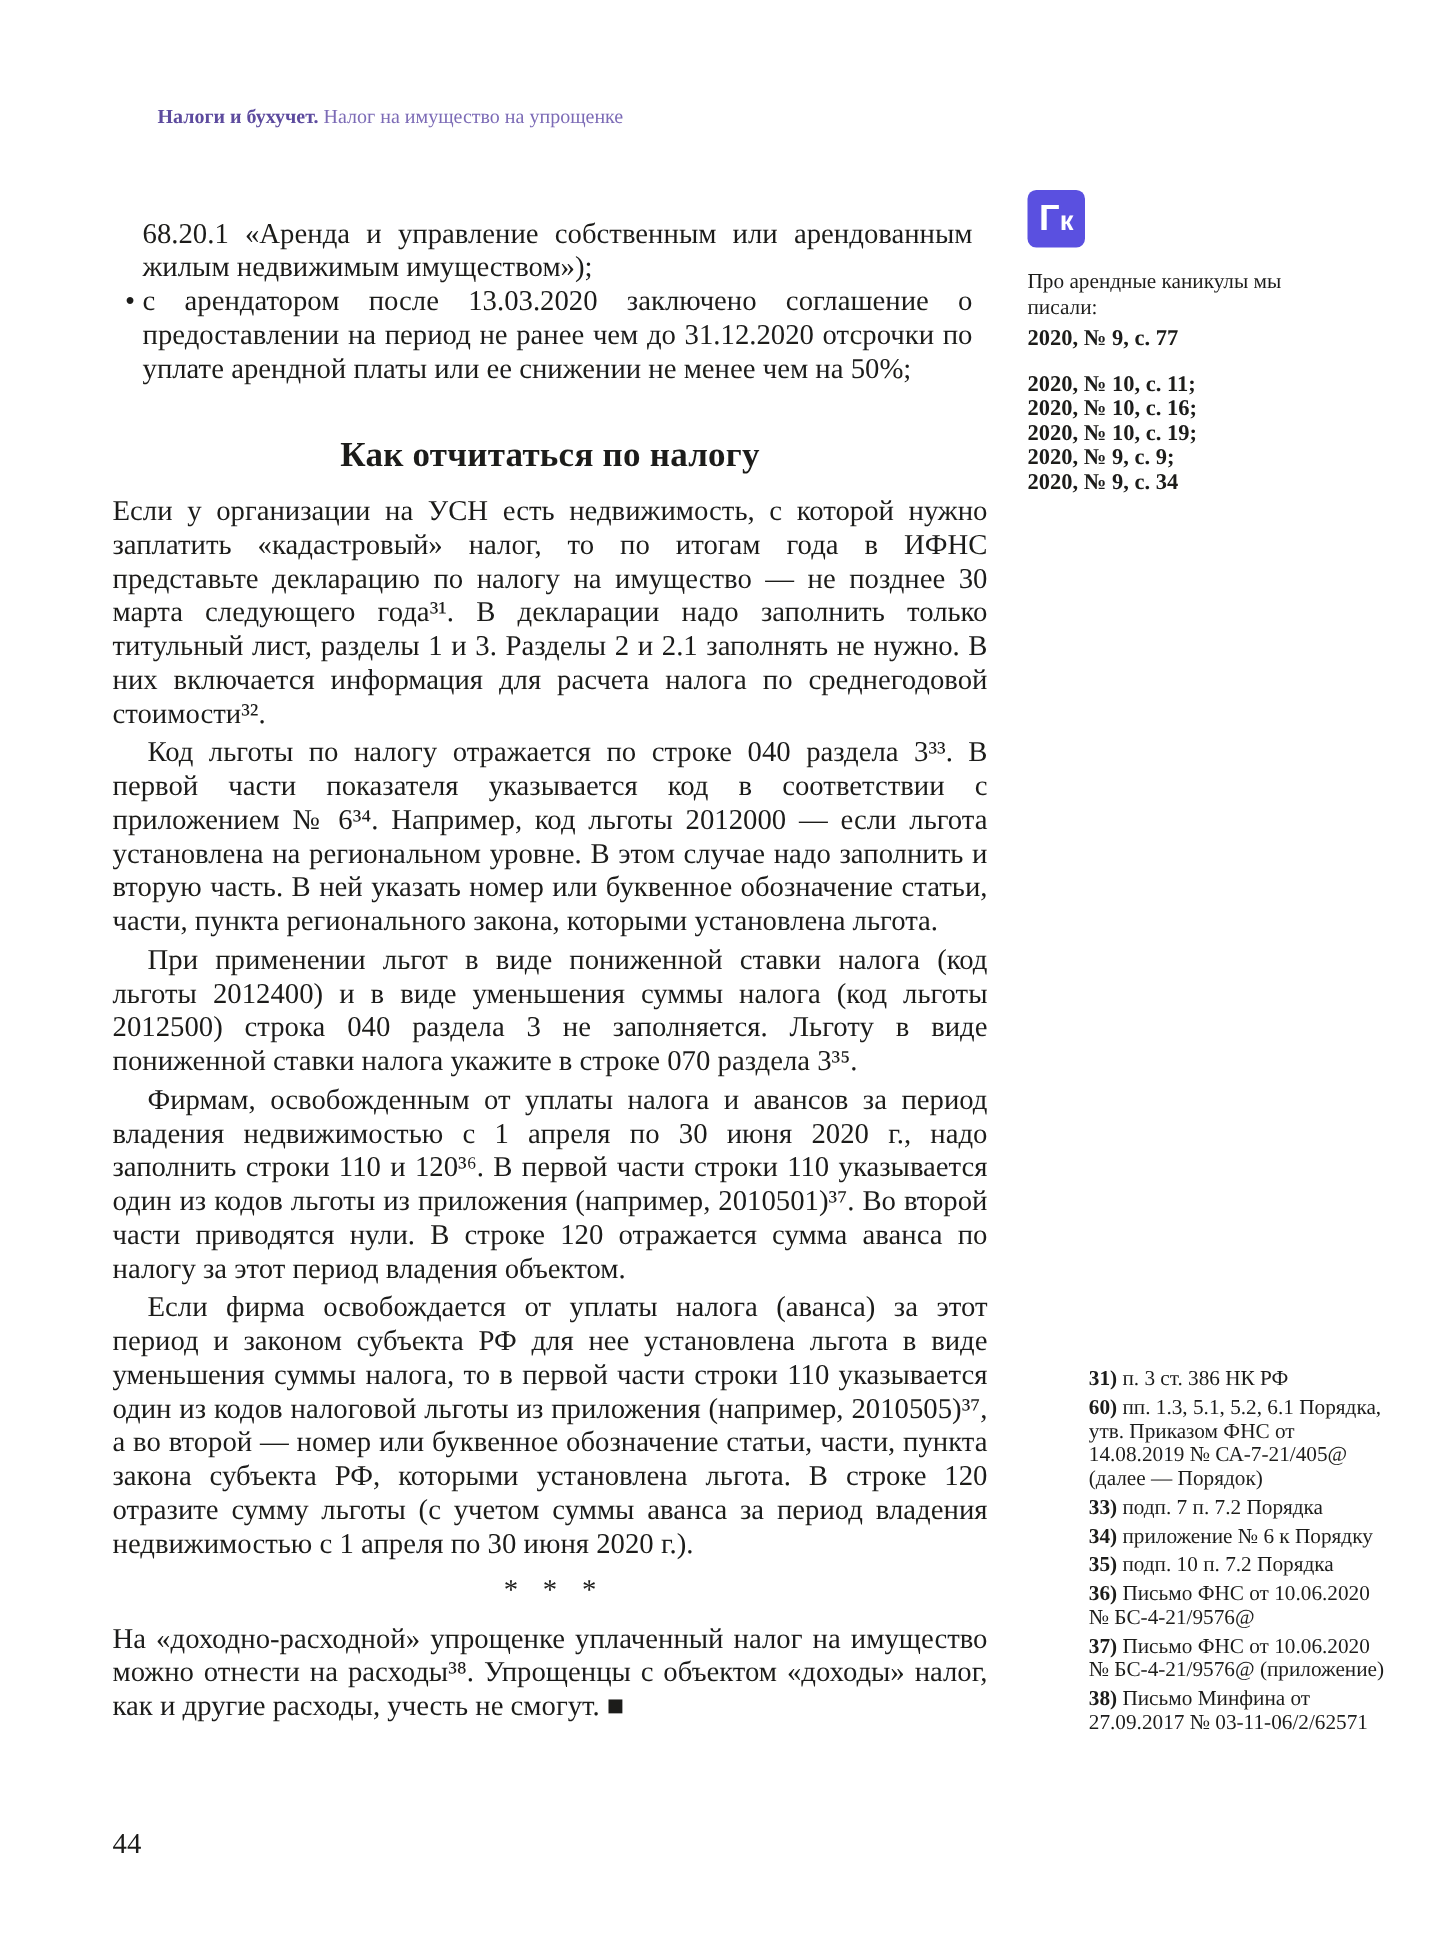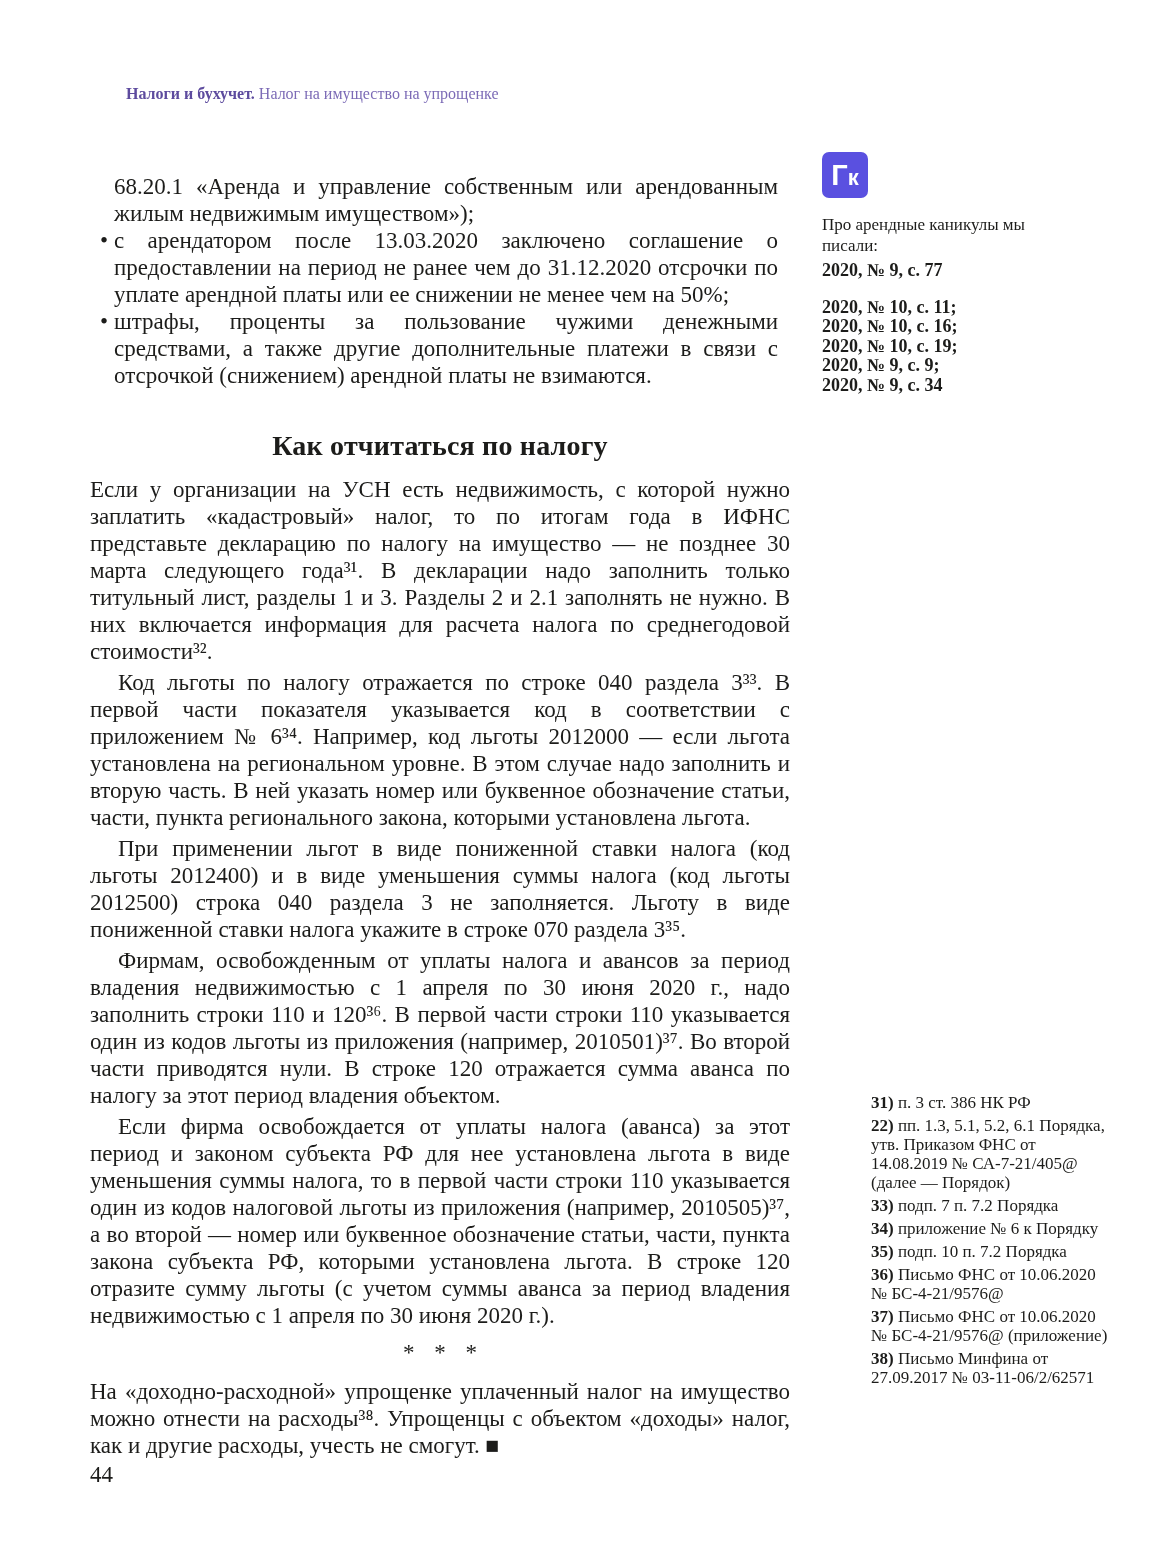--- a/index.html
+++ b/index.html
@@ -119,21 +119,20 @@
 
   <div class="runhead">
     <span class="brand">Налоги и бухучет.</span>
     <span class="topic">Налог на имущество на упрощенке</span>
   </div>
 
   <div class="main-col">
     <ul class="lead-list">
       <li>68.20.1 «Аренда и управление собственным или арендованным жилым недвижимым имуществом»);</li>
       <li class="bulleted">с арендатором после 13.03.2020 заключено соглашение о предоставлении на период не ранее чем до 31.12.2020 отсрочки по уплате арендной платы или ее снижении не менее чем на 50%;</li>
-      <li class="bulleted">штрафы, проценты за пользование чужими денежными средствами, а также другие дополнительные платежи в связи с отсрочкой (снижением) арендной платы не взимаются.</li>
     </ul>
 
     <h2>Как отчитаться по налогу</h2>
 
     <p>Если у организации на УСН есть недвижимость, с которой нужно заплатить «кадастровый» налог, то по итогам года в ИФНС представьте декларацию по налогу на имущество — не позднее 30 марта следующего года³¹. В декларации надо заполнить только титульный лист, разделы 1 и 3. Разделы 2 и 2.1 заполнять не нужно. В них включается информация для расчета налога по среднегодовой стоимости³².</p>
     <p class="indent">Код льготы по налогу отражается по строке 040 раздела 3³³. В первой части показателя указывается код в соответствии с приложением № 6³⁴. Например, код льготы 2012000 — если льгота установлена на региональном уровне. В этом случае надо заполнить и вторую часть. В ней указать номер или буквенное обозначение статьи, части, пункта регионального закона, которыми установлена льгота.</p>
     <p class="indent">При применении льгот в виде пониженной ставки налога (код льготы 2012400) и в виде уменьшения суммы налога (код льготы 2012500) строка 040 раздела 3 не заполняется. Льготу в виде пониженной ставки налога укажите в строке 070 раздела 3³⁵.</p>
     <p class="indent">Фирмам, освобожденным от уплаты налога и авансов за период владения недвижимостью с 1 апреля по 30 июня 2020 г., надо заполнить строки 110 и 120³⁶. В первой части строки 110 указывается один из кодов льготы из приложения (например, 2010501)³⁷. Во второй части приводятся нули. В строке 120 отражается сумма аванса по налогу за этот период владения объектом.</p>
     <p class="indent">Если фирма освобождается от уплаты налога (аванса) за этот период и законом субъекта РФ для нее установлена льгота в виде уменьшения суммы налога, то в первой части строки 110 указывается один из кодов налоговой льготы из приложения (например, 2010505)³⁷, а во второй — номер или буквенное обозначение статьи, части, пункта закона субъекта РФ, которыми установлена льгота. В строке 120 отразите сумму льготы (с учетом суммы аванса за период владения недвижимостью с 1 апреля по 30 июня 2020 г.).</p>
 
@@ -157,21 +156,21 @@
       <p class="note-ref">2020, № 10, с. 11;</p>
       <p class="note-ref">2020, № 10, с. 16;</p>
       <p class="note-ref">2020, № 10, с. 19;</p>
       <p class="note-ref">2020, № 9, с. 9;</p>
       <p class="note-ref">2020, № 9, с. 34</p>
     </div>
   </aside>
 
   <aside class="footnotes">
     <p class="fn"><span class="fn-num">31)</span> <span>п. 3 ст. 386 НК РФ</span></p>
-    <p class="fn"><span class="fn-num">22)</span> <span>пп. 1.3, 5.1, 5.2, 6.1 Порядка, утв. Приказом ФНС от 14.08.2019 № СА-7-21/405@ (далее — Порядок)</span></p>
+    <p class="fn"><span class="fn-num">60)</span> <span>пп. 1.3, 5.1, 5.2, 6.1 Порядка, утв. Приказом ФНС от 14.08.2019 № СА-7-21/405@ (далее — Порядок)</span></p>
     <p class="fn"><span class="fn-num">33)</span> <span>подп. 7 п. 7.2 Порядка</span></p>
     <p class="fn"><span class="fn-num">34)</span> <span>приложение № 6 к Порядку</span></p>
     <p class="fn"><span class="fn-num">35)</span> <span>подп. 10 п. 7.2 Порядка</span></p>
     <p class="fn"><span class="fn-num">36)</span> <span>Письмо ФНС от 10.06.2020 № БС-4-21/9576@</span></p>
     <p class="fn"><span class="fn-num">37)</span> <span>Письмо ФНС от 10.06.2020 № БС-4-21/9576@ (приложение)</span></p>
     <p class="fn"><span class="fn-num">38)</span> <span>Письмо Минфина от 27.09.2017 № 03-11-06/2/62571</span></p>
   </aside>
 
   <div class="page-number">44</div>
 

